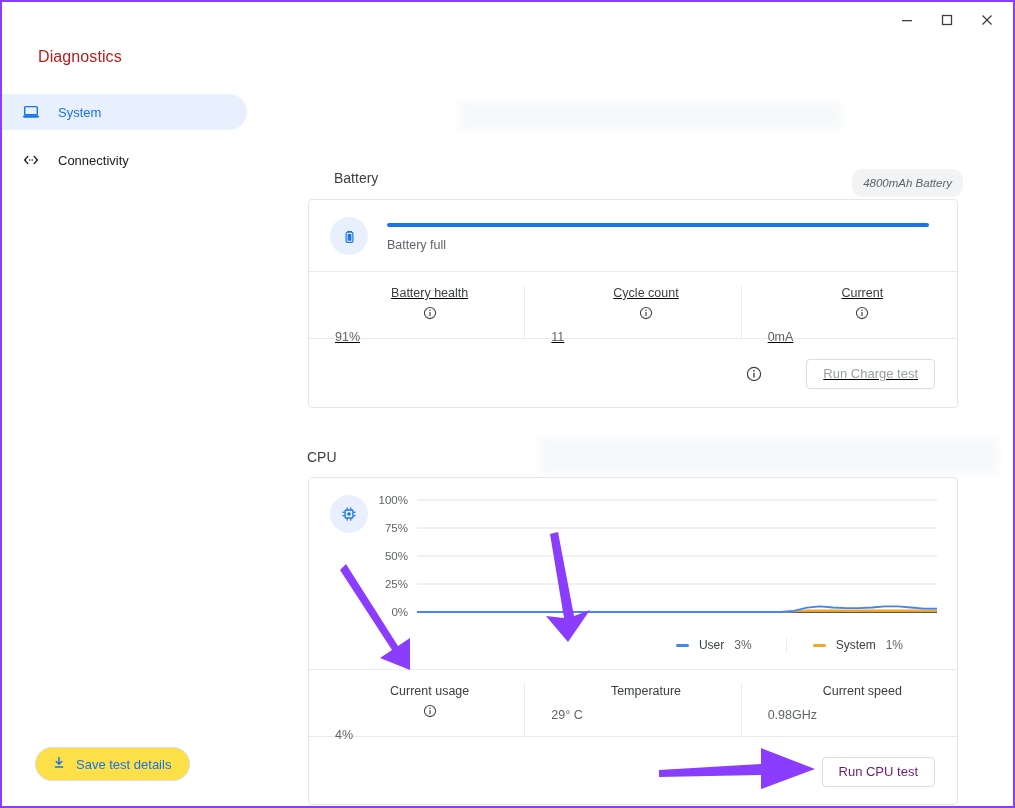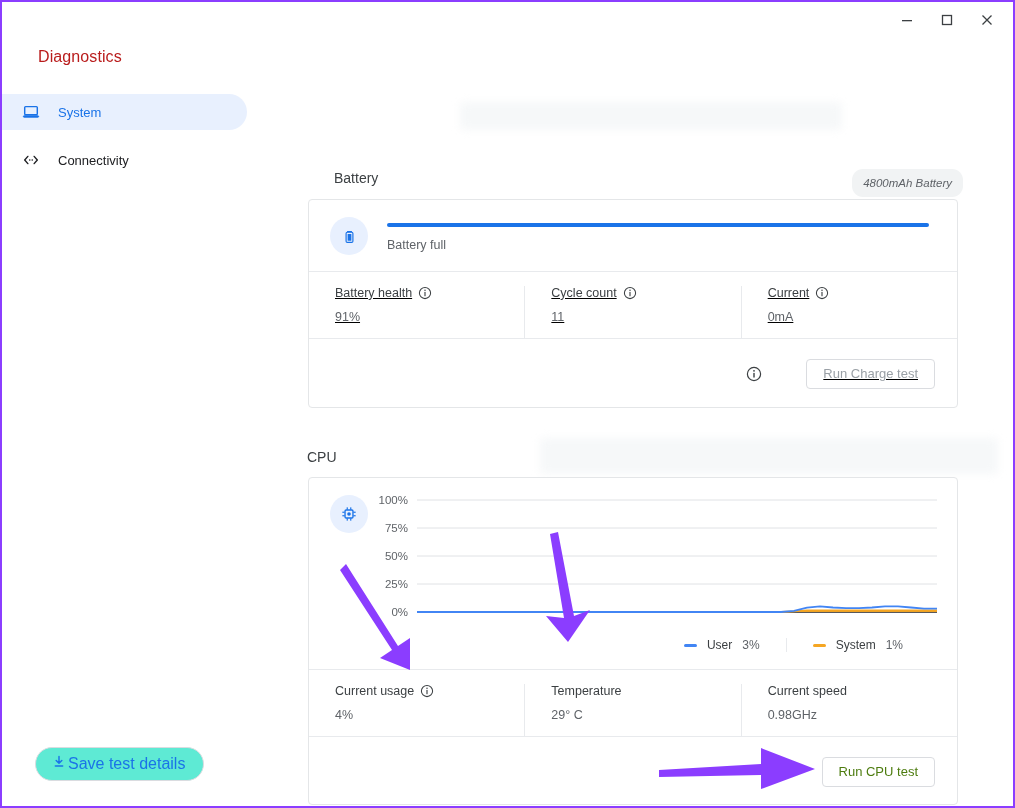--- a/index.html
+++ b/index.html
@@ -81,27 +81,27 @@
   .nav-item.active .nav-icon svg { stroke: #1a73e8; fill: #1a73e8; }
   .nav-item:not(.active) .nav-label { color: #202124; font-weight: 500; }
 
   
   #save-btn {
     position: absolute;
     left: 33px; bottom: 25px;
     height: 34px;
     display: flex;
     align-items: center;
-    gap: 1px;
+    gap: 9px;
     padding: 0 18px 0 15px;
     border: 1px solid #dadce0;
     border-radius: 17px;
-    background: #5eead4;
+    background: #fde047;
     color: #1a73e8;
-    font-size: 16px;
+    font-size: 13px;
     font-weight: 500;
     font-family: "Liberation Sans", sans-serif;
     cursor: pointer;
   }
 
   
   #main {
     position: absolute;
     top: 36px; left: 260px;
     width: 751px;
@@ -187,20 +187,21 @@
     position: relative;
     padding-left: 26px;
   }
   .stat + .stat { border-left: 1px solid #e8eaed; }
   .stat-label {
     font-size: 12.5px;
     color: #3c4043;
     display: flex;
     align-items: center;
     gap: 6px;
+    flex-direction: column;
   }
   .stat-value {
     margin-top: 10px;
     font-size: 12.5px;
     color: #5f6368;
   }
 
   .info-icon { display: inline-flex; }
 
   
@@ -218,33 +219,33 @@
     border: 1px solid #dadce0;
     border-radius: 4px;
     background: #fff;
     font-size: 13px;
     font-weight: 500;
     font-family: "Liberation Sans", sans-serif;
     cursor: pointer;
     margin-left: 28px;
   }
   .test-btn.disabled { color: #9aa0a6; cursor: default; }
-  .test-btn.active   { color: #4d7c0f; }
+  .test-btn.active   { color: #701a75; }
 
   
   #cpu-chart-row { height: 192px; position: relative; }
   #cpu-icon-wrap { left: 21px; top: 17px; }
   #chart { position: absolute; left: 60px; top: 14px; width: 570px; height: 170px; }
 
   #legend {
     position: absolute;
     right: 28px; top: 160px;
     display: flex;
     align-items: center;
-    gap: 0;
+    gap: 8px;
   }
   .legend-entry {
     display: flex;
     align-items: center;
     gap: 10px;
     padding: 0 26px;
     font-size: 12px;
     color: #3c4043;
   }
   .legend-entry + .legend-entry { border-left: 1px solid #e8eaed; }

